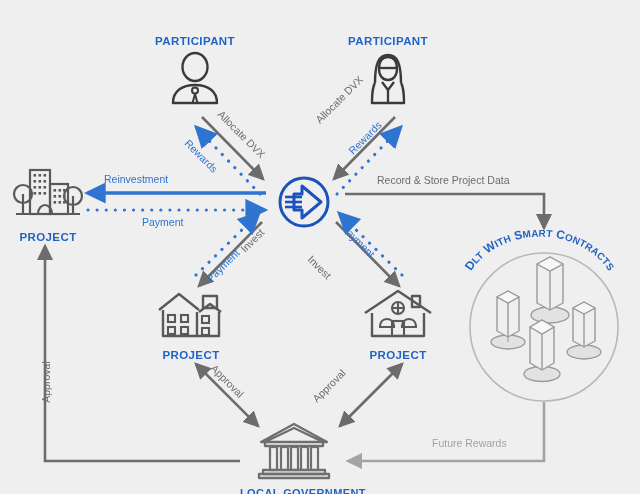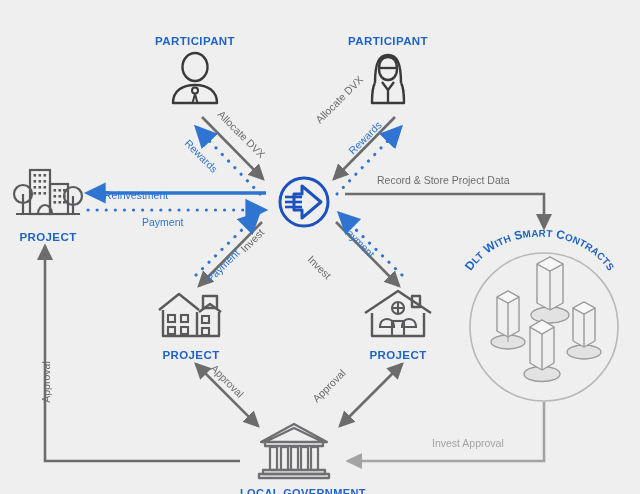--- a/index.html
+++ b/index.html
@@ -274,31 +274,31 @@
       </textPath>
     </text>
   </svg>
 
   <div class="edge-label gray" style="left:224px;top:84px;transform:rotate(45deg);">Allocate DVX</div>
   <div class="edge-label blue" style="left:191px;top:113px;transform:rotate(45deg);">Rewards</div>
 
   <div class="edge-label gray" style="left:313px;top:93px;transform:rotate(-45deg);">Allocate DVX</div>
   <div class="edge-label blue" style="left:346px;top:124px;transform:rotate(-45deg);">Rewards</div>
 
-  <div class="edge-label blue" style="left:104px;top:165px;">Reinvestment</div>
+  <div class="edge-label blue" style="left:104px;top:149px;">Reinvestment</div>
   <div class="edge-label blue" style="left:142px;top:192px;">Payment</div>
 
   <div class="edge-label gray" style="left:377px;top:150px;">Record &amp; Store Project Data</div>
 
   <div class="edge-label gray" style="left:238px;top:222px;transform:rotate(-45deg);">Invest</div>
   <div class="edge-label blue" style="left:204px;top:252px;transform:rotate(-45deg);">Payment</div>
 
   <div class="edge-label gray" style="left:314px;top:229px;transform:rotate(45deg);">Invest</div>
   <div class="edge-label blue" style="left:348px;top:198px;transform:rotate(45deg);">Payment</div>
 
   <div class="edge-label gray" style="left:217px;top:338px;transform:rotate(45deg);">Approval</div>
   <div class="edge-label gray" style="left:310px;top:372px;transform:rotate(-45deg);">Approval</div>
 
   <div class="edge-label gray" style="left:25px;top:352px;transform:rotate(-90deg);transform-origin:center;">Approval</div>
 
-  <div class="edge-label lgray" style="left:432px;top:413px;">Invest Approval</div>
+  <div class="edge-label lgray" style="left:432px;top:413px;">Future Rewards</div>
 
 </div>
 
 </body></html>

